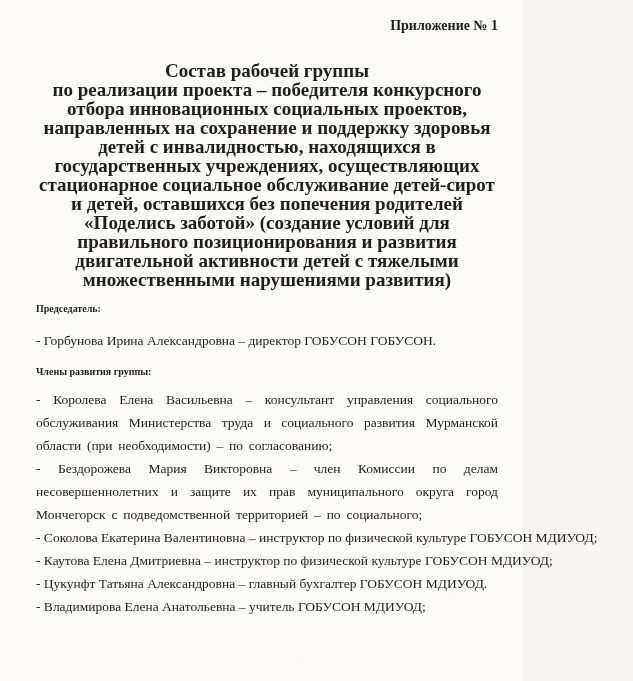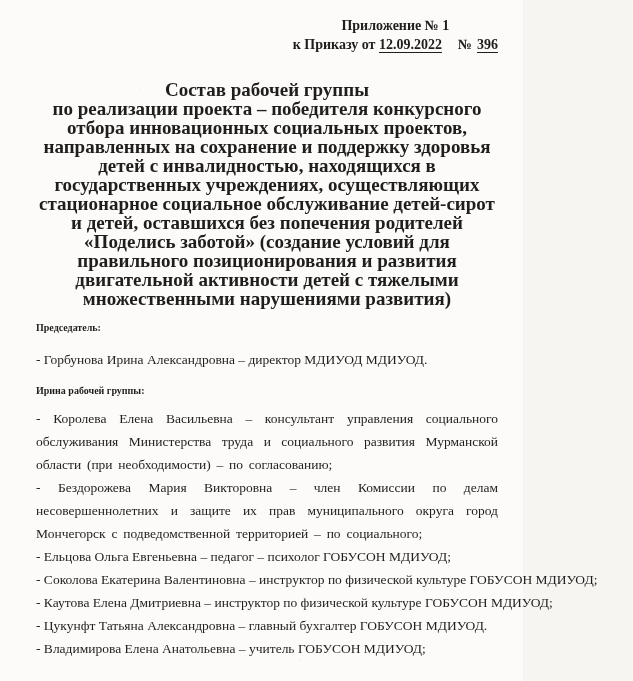--- a/index.html
+++ b/index.html
@@ -60,38 +60,36 @@
   .m-line { white-space: nowrap; }
 </style>
 </head>
 <body>
 
 <div class="page">
 
   <div class="header">
     <div class="header-inner">
       <div>Приложение № 1</div>
-      <div><span>к Приказу от </span><span class="u">12.09.2022</span><span class="nsign">№</span><span class="u num">396</span></div>
     </div>
   </div>
 
   <div class="title">
     <div>Состав рабочей группы</div>
     <div>по реализации проекта – победителя конкурсного отбора инновационных социальных проектов, направленных на сохранение и поддержку здоровья детей с инвалидностью, находящихся в государственных учреждениях, осуществляющих стационарное социальное обслуживание детей-сирот и детей, оставшихся без попечения родителей «Поделись заботой» (создание условий для правильного позиционирования и развития двигательной активности детей с тяжелыми множественными нарушениями развития)</div>
   </div>
 
   <div class="sec">Председатель:</div>
 
-  <p class="entry">- Горбунова Ирина Александровна – директор МДИУОД МДИУОД.</p>
+  <p class="entry">- Горбунова Ирина Александровна – директор ГОБУСОН ГОБУСОН.</p>
 
-  <div class="sec">Ирина рабочей группы:</div>
+  <div class="sec">Члены развития группы:</div>
 
   <div class="members">
     <p class="m m-just">- Королева Елена Васильевна – консультант управления социального обслуживания Министерства труда и социального развития Мурманской области (при необходимости) – по согласованию;</p>
     <p class="m m-just">- Бездорожева Мария Викторовна – член Комиссии по делам несовершеннолетних и защите их прав муниципального округа город Мончегорск с подведомственной территорией – по социального;</p>
-    <p class="m m-line">- Ельцова Ольга Евгеньевна – педагог – психолог ГОБУСОН МДИУОД;</p>
     <p class="m m-line">- Соколова Екатерина Валентиновна – инструктор по физической культуре ГОБУСОН МДИУОД;</p>
     <p class="m m-line">- Каутова Елена Дмитриевна – инструктор по физической культуре ГОБУСОН МДИУОД;</p>
     <p class="m m-line">- Цукунфт Татьяна Александровна – главный бухгалтер ГОБУСОН МДИУОД.</p>
     <p class="m m-line">- Владимирова Елена Анатольевна – учитель ГОБУСОН МДИУОД;</p>
   </div>
 
 </div>
 
 </body></html>

